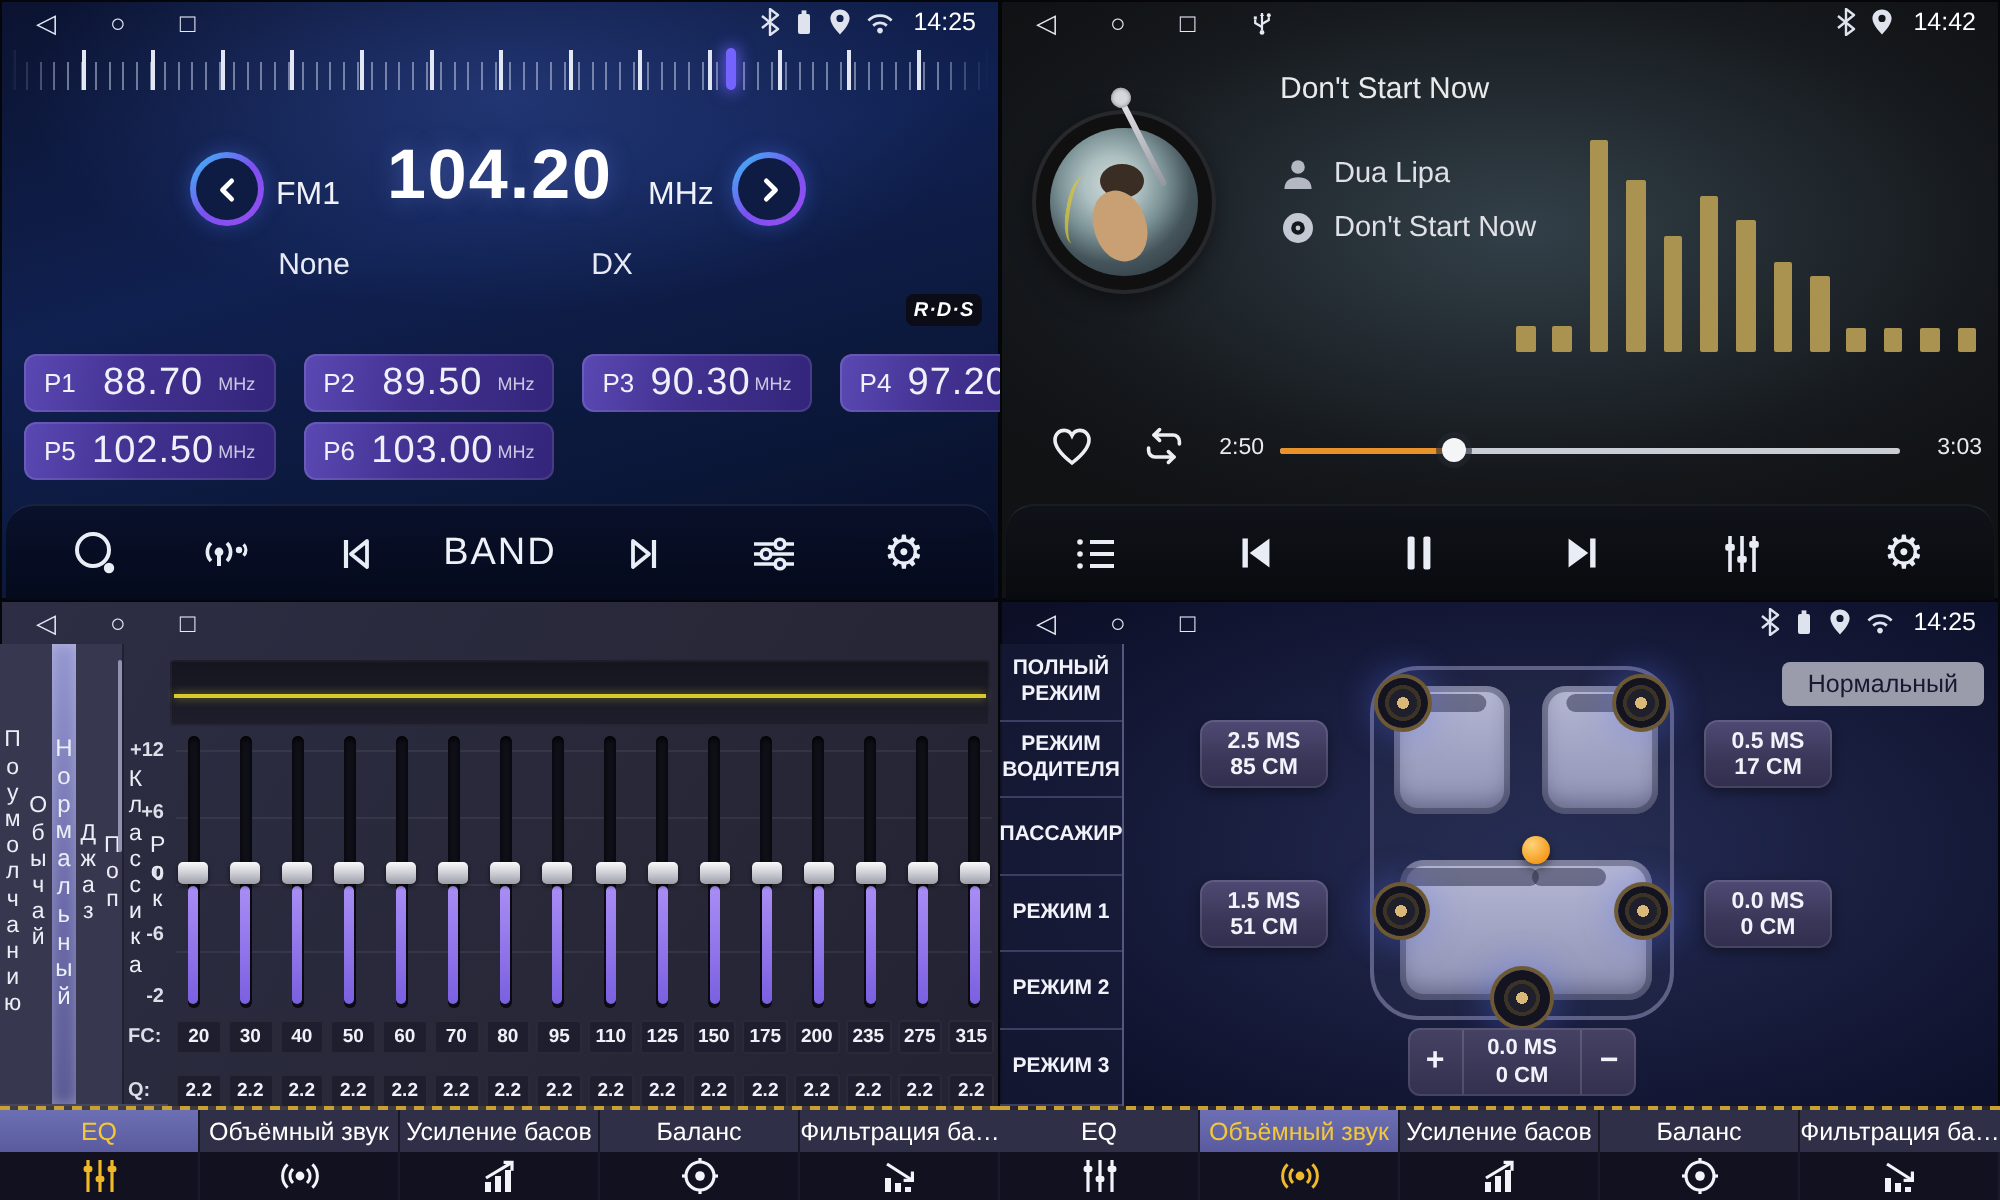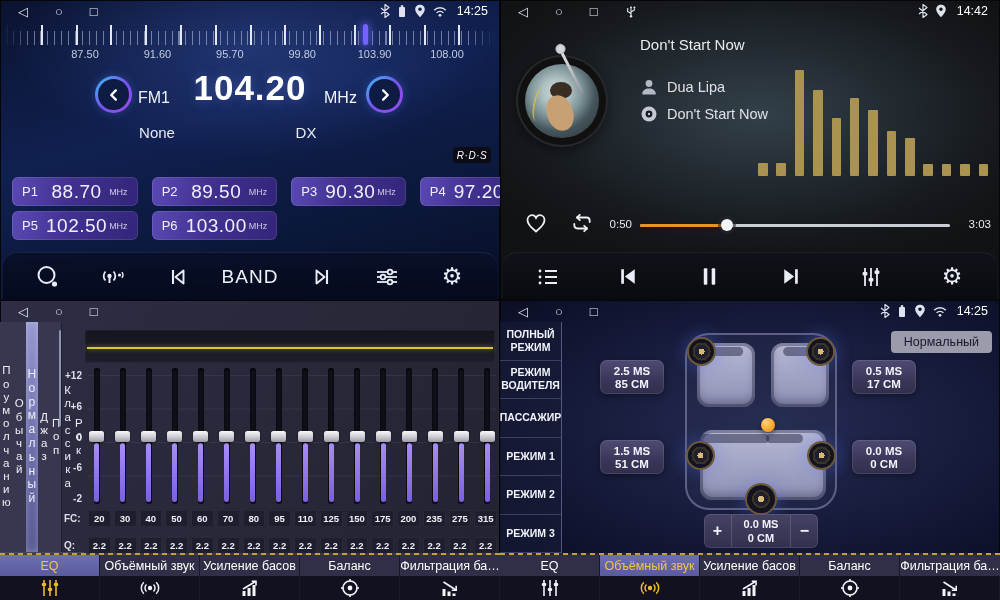--- a/index.html
+++ b/index.html
@@ -44,21 +44,21 @@
   box-shadow:0 0 10px rgba(80,120,255,.35)}
 .tune-prev {left:95px;top:76px}
 .tune-next {left:366px;top:76px}
 .band-name {position:absolute;left:138px;top:89px;font-size:16px;color:#f0f2fa}
 .freq-main {position:absolute;left:180px;top:68px;width:140px;text-align:center;font-size:35px;
   font-weight:bold;color:#fff;letter-spacing:1px;text-shadow:0 0 12px rgba(130,150,255,.35)}
 .freq-unit {position:absolute;left:324px;top:89px;font-size:16px;color:#f0f2fa}
 .station {position:absolute;left:118px;top:124px;width:78px;text-align:center;font-size:15px;color:#e8ebf5}
 .dx {position:absolute;left:278px;top:124px;width:56px;text-align:center;font-size:15px;color:#e8ebf5}
 .rds {position:absolute;left:453px;top:147px;width:38px;height:16px;background:#0c0c16;border-radius:4px;
-  color:#fff;font-size:10px;font-style:italic;font-weight:normal;display:flex;align-items:center;
+  color:#fff;font-size:10px;font-style:italic;font-weight:bold;display:flex;align-items:center;
   justify-content:center;letter-spacing:.5px}
 .presets {position:absolute;left:12px;right:10px;top:177px;display:grid;grid-template-columns:1fr 1fr 1fr 1fr;gap:5px 14px}
 .preset {height:29px;border-radius:6px;display:flex;align-items:center;padding:0 10px;cursor:pointer;
   background:linear-gradient(100deg,#5b49b4 0%,#423190 45%,#33257a 100%);
   box-shadow:inset 0 0 0 1px rgba(255,255,255,.10);color:#eef0fa}
 .preset .p-num {font-size:13px;width:24px}
 .preset .p-freq {font-size:19px;flex:1;text-align:center;letter-spacing:.5px}
 .preset .p-unit {font-size:9px;opacity:.8;margin-left:2px}
 .toolbar {position:absolute;left:3px;right:3px;bottom:0;height:48px;display:flex;align-items:center;
   justify-content:space-between;padding:0 24px;color:#e9edf6;border-radius:14px 14px 0 0}
@@ -232,28 +232,20 @@
           </span>
         <span class="clock">14:25</span>
       </div>
     </div>
 
     <div class="ruler">
       <div class="minor"></div>
       <div class="major"></div>
     </div>
     <div class="freq-cursor"></div>
-    <div class="ruler-labels">
-        <span class="rl">87.50</span>
-        <span class="rl">91.60</span>
-        <span class="rl">95.70</span>
-        <span class="rl">99.80</span>
-        <span class="rl">103.90</span>
-        <span class="rl">108.00</span>
-      </div>
 
     <div class="tune-btn tune-prev">
       <span class="icon">
           <svg width="22" height="22" viewBox="0 0 24 24" fill="none" stroke="#fff" stroke-width="2.6" stroke-linecap="round" stroke-linejoin="round">
             <path d="M14 7 L9 12 L14 17"></path>
           </svg>
         </span>
     </div>
     <div class="band-name">FM1</div>
     <div class="freq-main">104.20</div>
@@ -431,21 +423,21 @@
         </svg>
       </span>
     <span class="repeat-btn icon">
         <svg width="26" height="26" viewBox="0 0 26 26" fill="none" stroke="currentColor" stroke-width="1.8" stroke-linecap="round" stroke-linejoin="round">
           <path d="M8 7.5 H17.5 A3.2 3.2 0 0 1 20.7 10.7 V12"></path>
           <polyline points="10.8,4.8 8,7.5 10.8,10.2"></polyline>
           <path d="M18 18.5 H8.5 A3.2 3.2 0 0 1 5.3 15.3 V14"></path>
           <polyline points="15.2,15.8 18,18.5 15.2,21.2"></polyline>
         </svg>
       </span>
-    <span class="elapsed">0:50</span>
+    <span class="elapsed">2:50</span>
     <div class="progress">
       <div class="ptrack"></div>
       <div class="fill" style="width: 28%;">
         <div class="knob"></div>
       </div>
     </div>
     <span class="duration">3:03</span>
 
     <div class="toolbar">
       <span class="tb">

